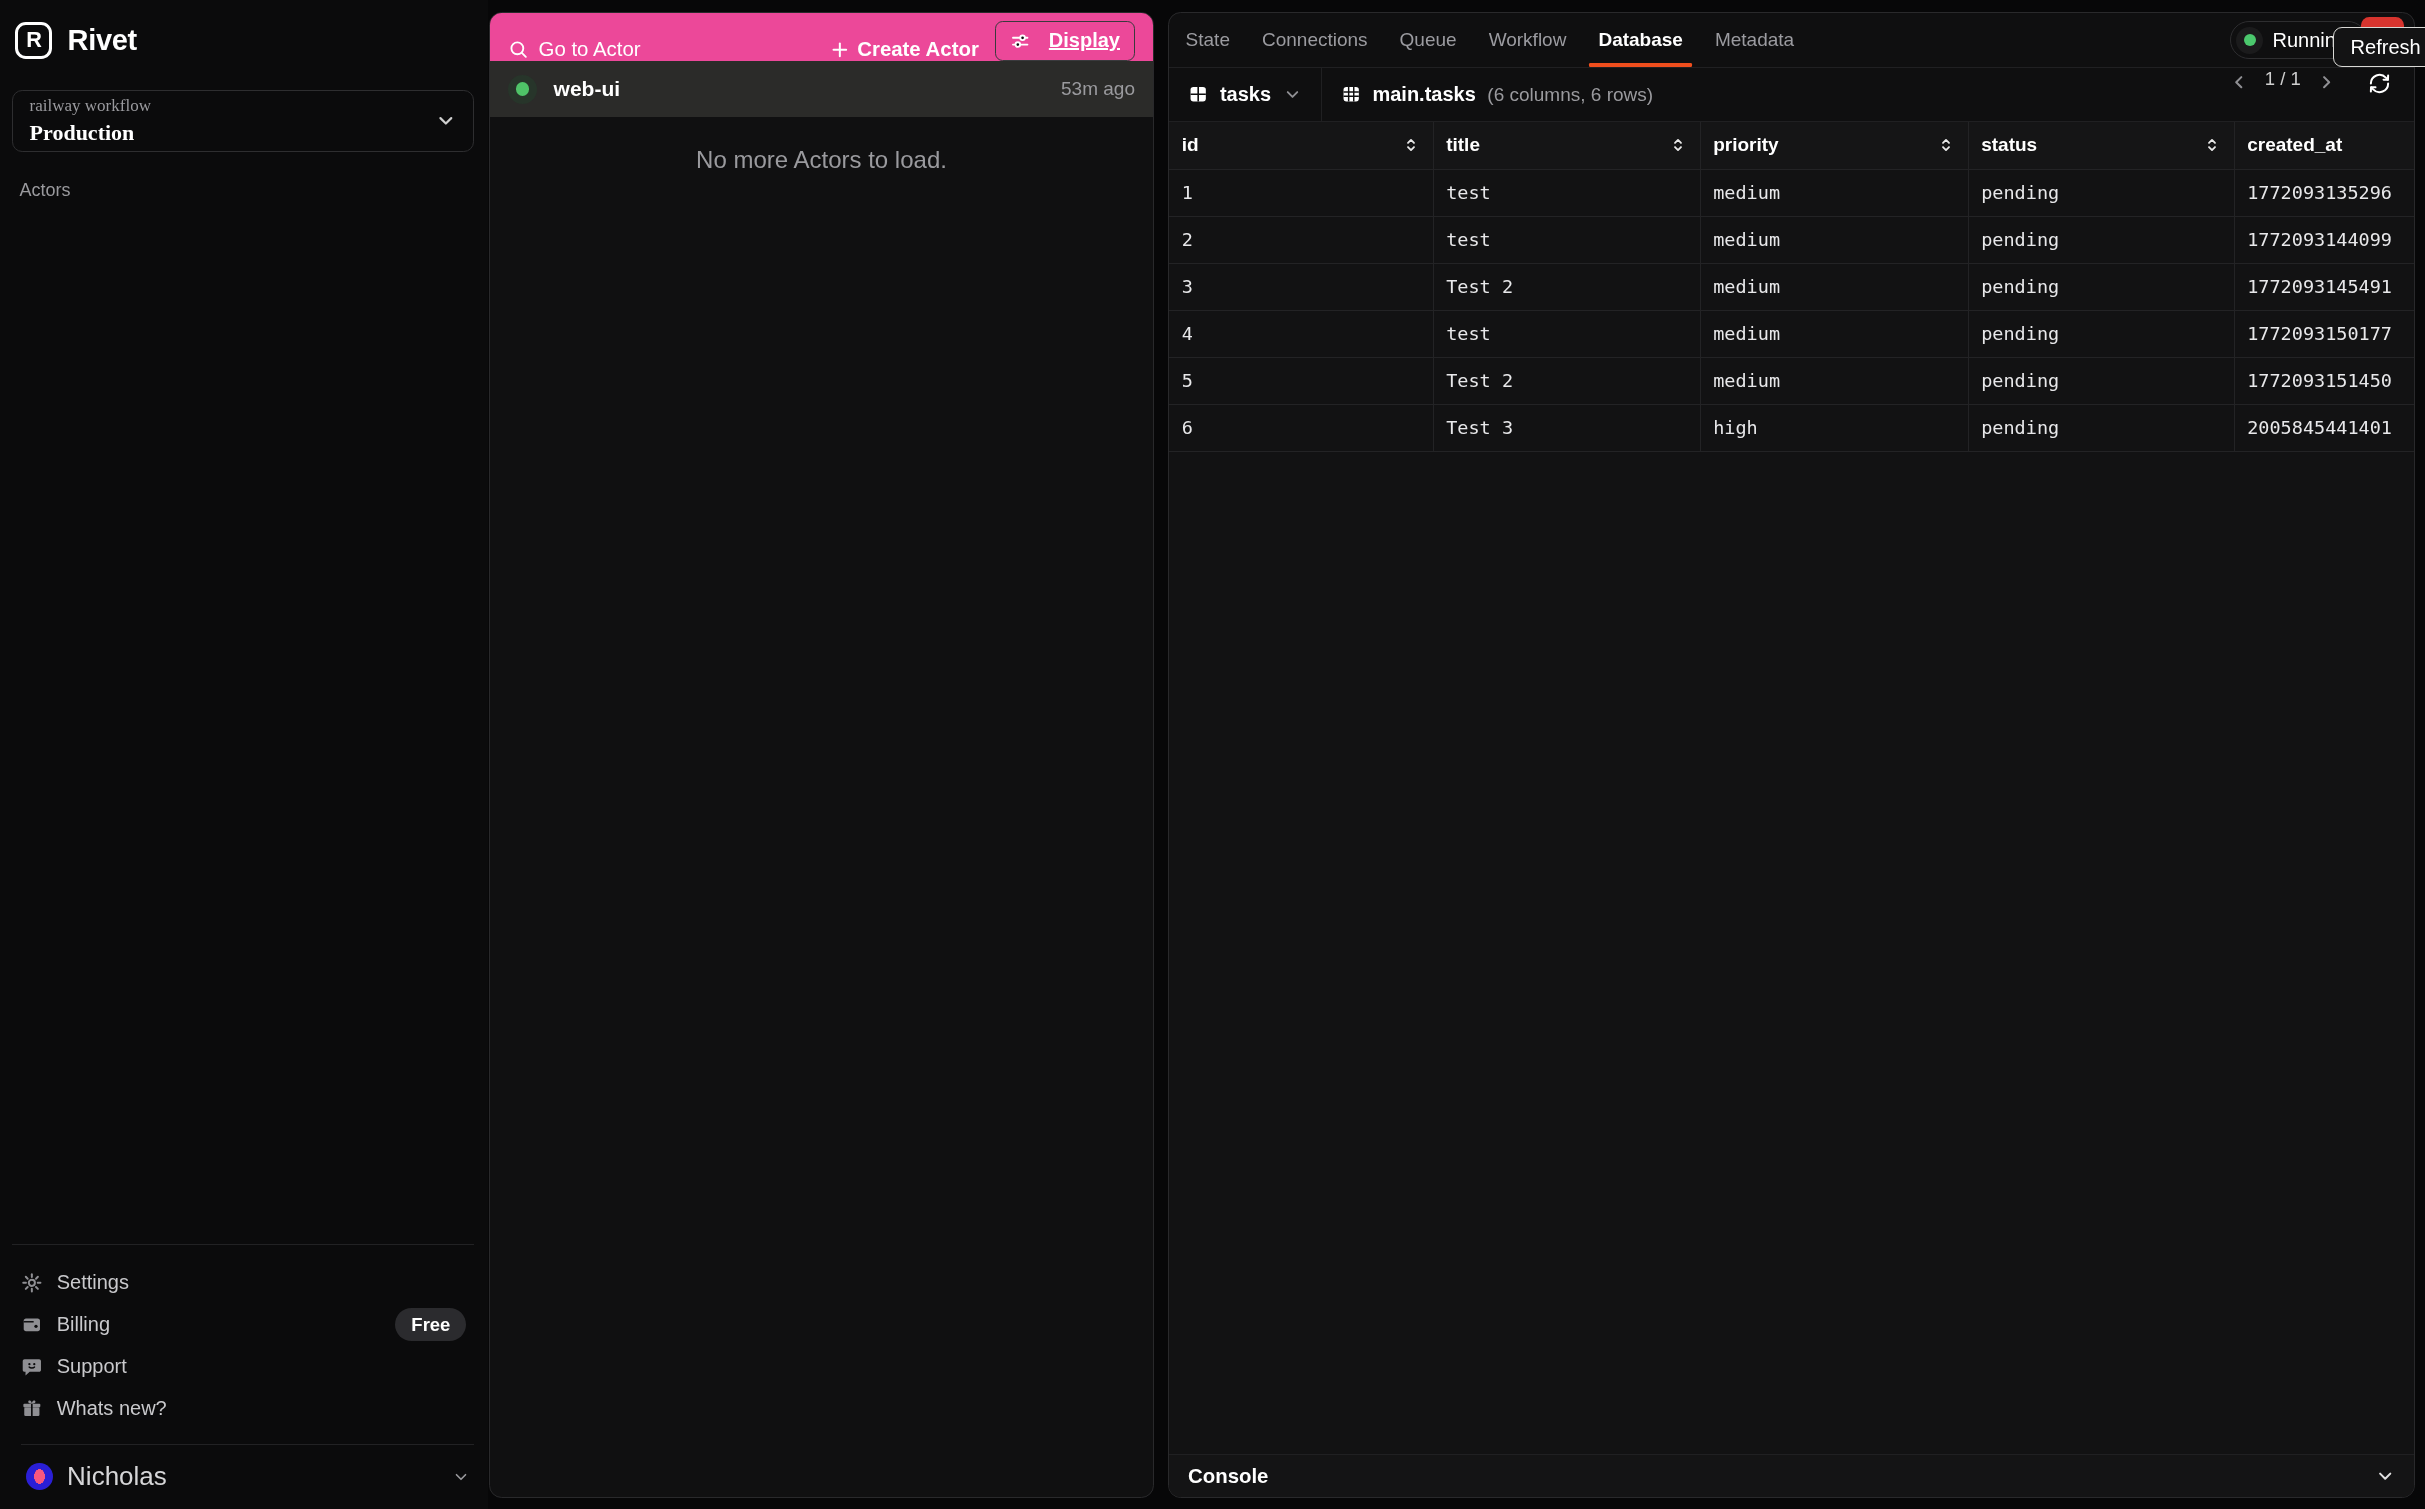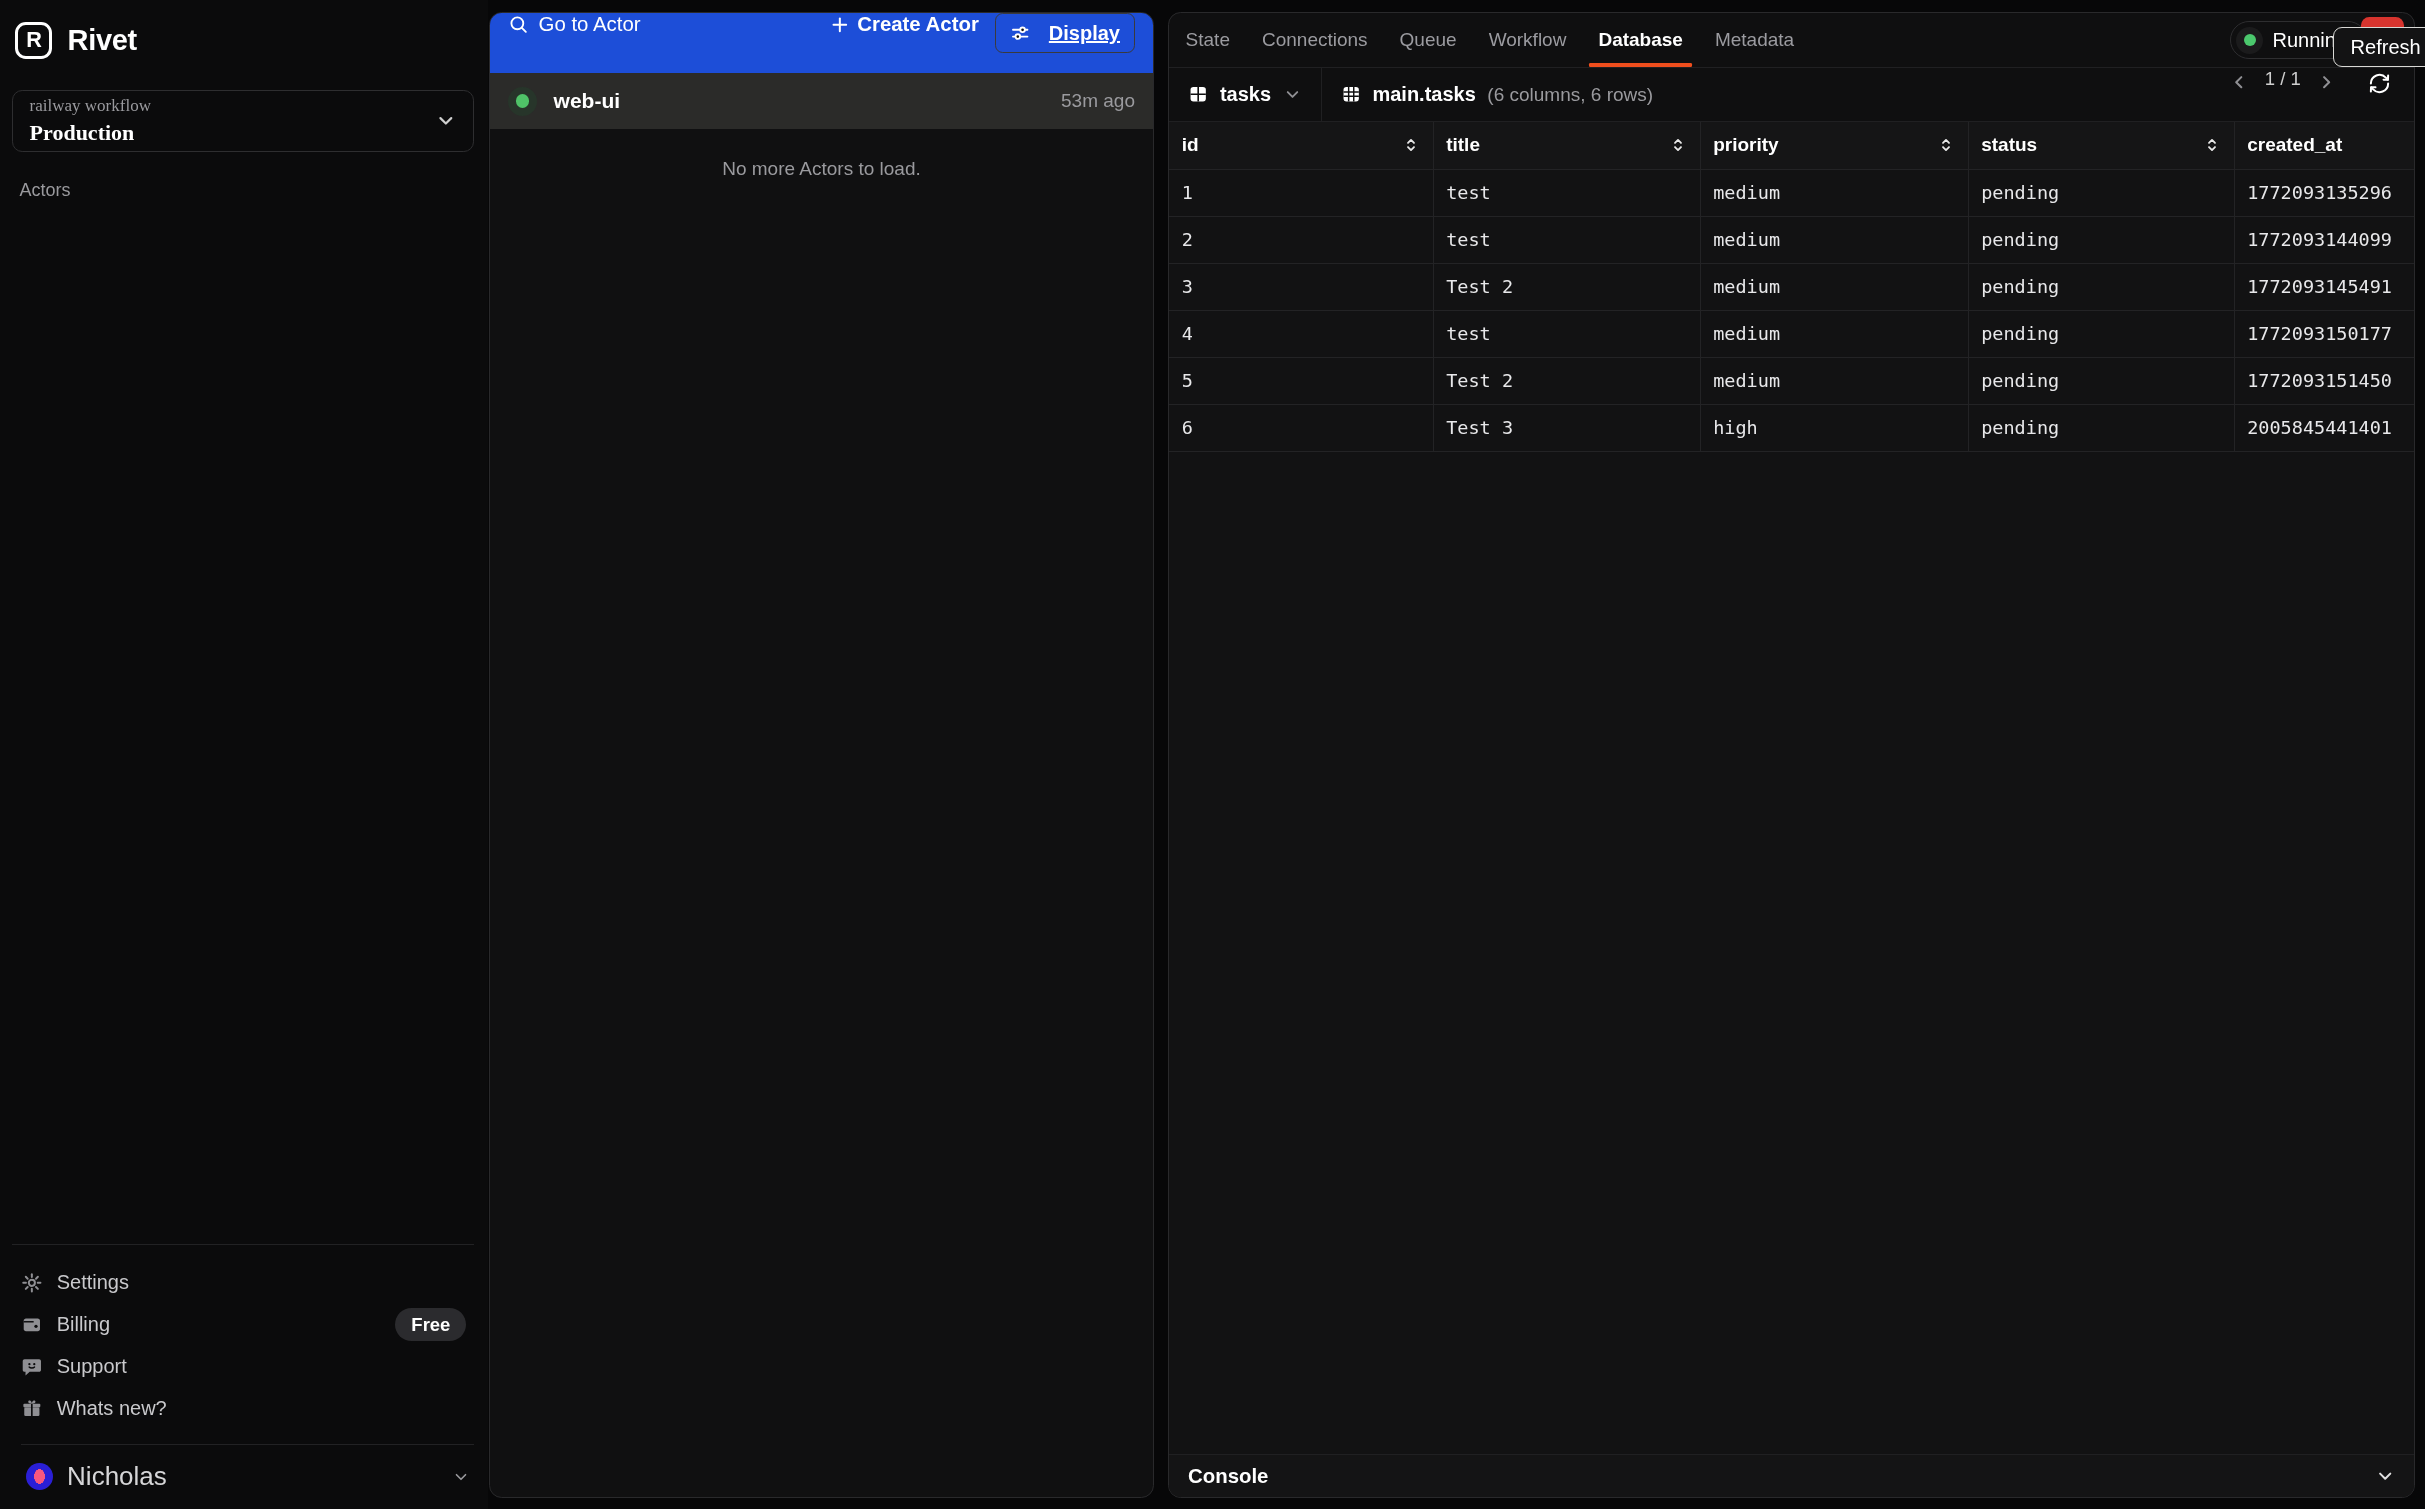--- a/index.html
+++ b/index.html
@@ -70,22 +70,22 @@
   
   .panel {
     position:absolute; top:12px; height:1486px;
     background:#101011; border:1.3px solid #29292b; border-radius:12.7px;
     display:flex; flex-direction:column; overflow:hidden;
   }
 
   
   .actor-panel { left:489px; width:665px; }
   .actor-panel-header {
-    height:60px; background:#1d4ed8;
-    display:flex; align-items:flex-start; padding:0 18px; gap:10.2px; flex:none;
+    height:48px; background:#ec4899;
+    display:flex; align-items:flex-end; padding:0 18px; gap:10.2px; flex:none;
   }
   .search-box { display:flex; align-items:center; gap:10.2px; cursor:text; flex:1; }
   .search-text { font-size:20.4px; color:#fff; }
   .create-actor-btn {
     display:flex; align-items:center; gap:6.4px; background:none; border:none;
     color:#fff; font-size:20.4px; font-weight:600; cursor:pointer; margin-right:6.4px;
     font-family:inherit;
   }
   .display-btn {
     display:flex; align-items:center; gap:18px;
@@ -98,21 +98,21 @@
     height:56px; background:#2b2b29; display:flex; align-items:center;
     padding:0 18px; gap:16.6px; cursor:pointer; flex:none;
   }
   .status-halo {
     width:29px; height:29px; border-radius:50%; background:#27352a;
     display:flex; align-items:center; justify-content:center; flex:none;
   }
   .status-dot { width:13.4px; height:13.4px; border-radius:50%; background:#4fc368; }
   .actor-name { font-size:21px; font-weight:700; color:#fff; }
   .actor-time { margin-left:auto; font-size:19px; color:#9a9a9e; }
-  .empty-message { margin-top:29px; text-align:center; font-size:19px; color:#9a9a9e; }
+  .empty-message { margin-top:29px; text-align:center; font-size:24px; color:#9a9a9e; }
 
   
   .inspector-panel { left:1168px; width:1247px; background:#0f0f10; }
   .tabs-row {
     position:relative; height:55px; border-bottom:1.3px solid #202022;
     display:flex; align-items:stretch; padding:0 0 0 16.6px; gap:32px; flex:none;
   }
   .tab {
     position:relative; display:flex; align-items:center;
     font-size:19px; color:#9b9ba0; font-weight:500; cursor:pointer;

